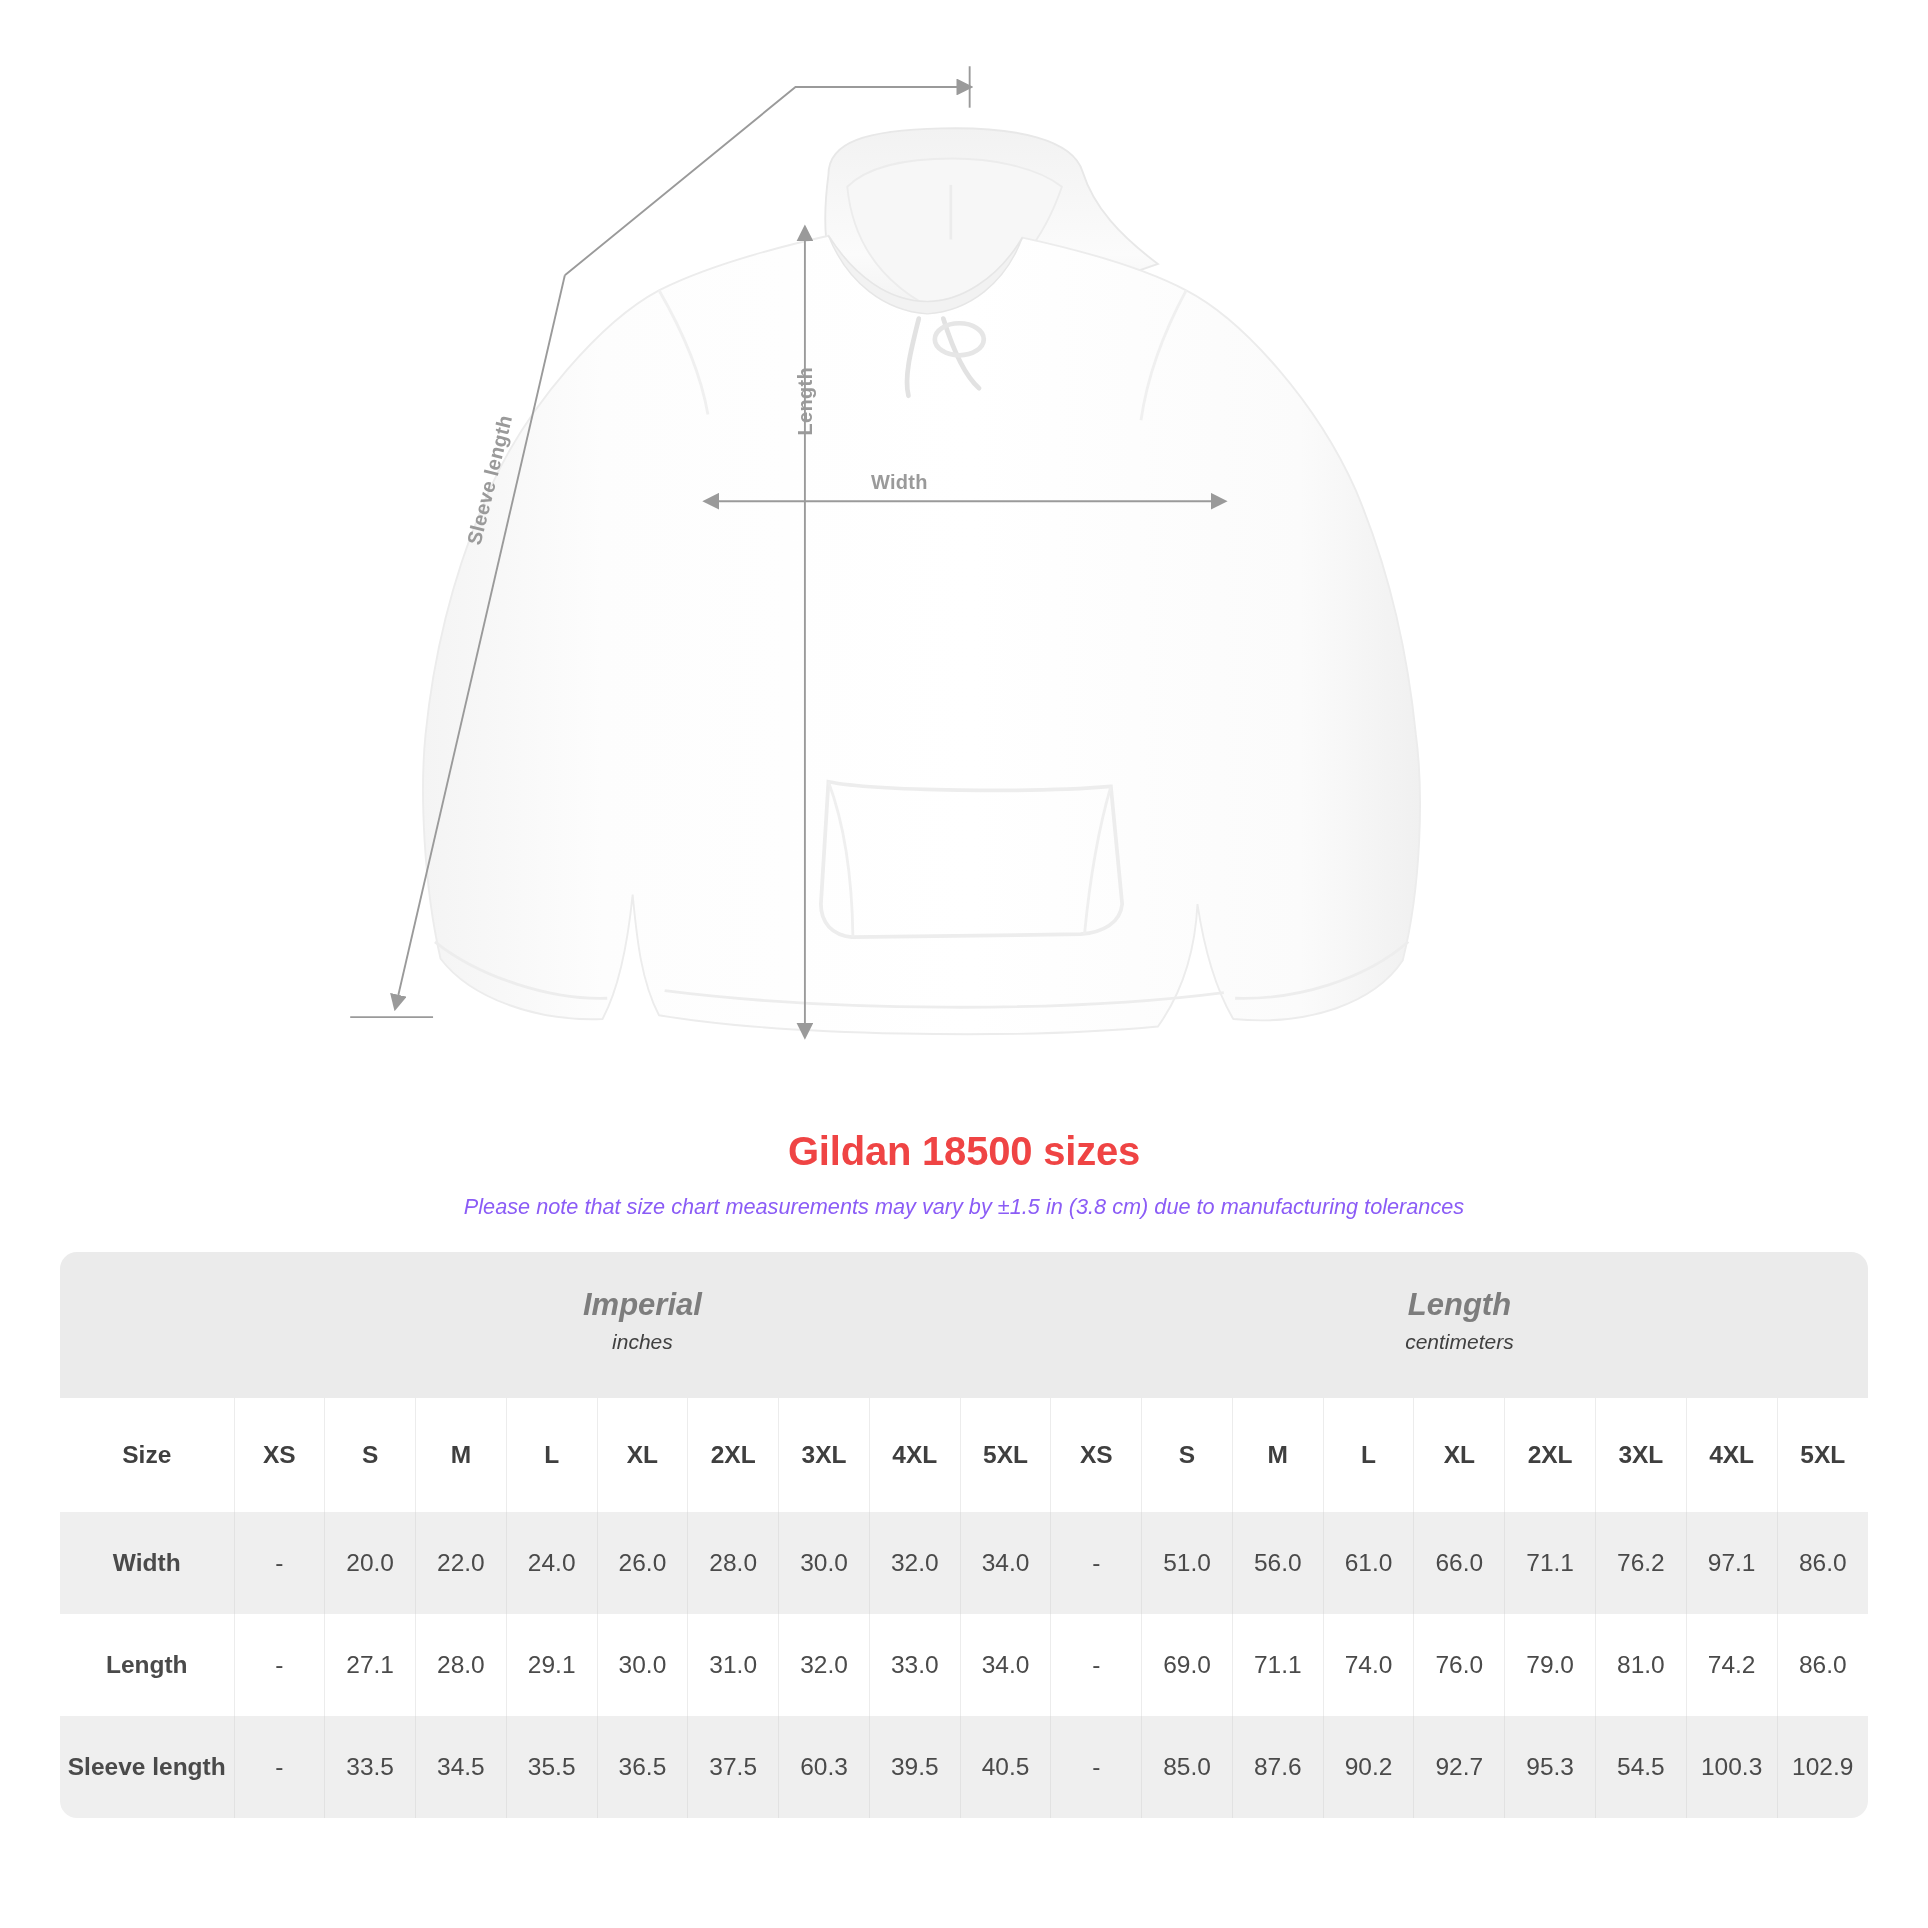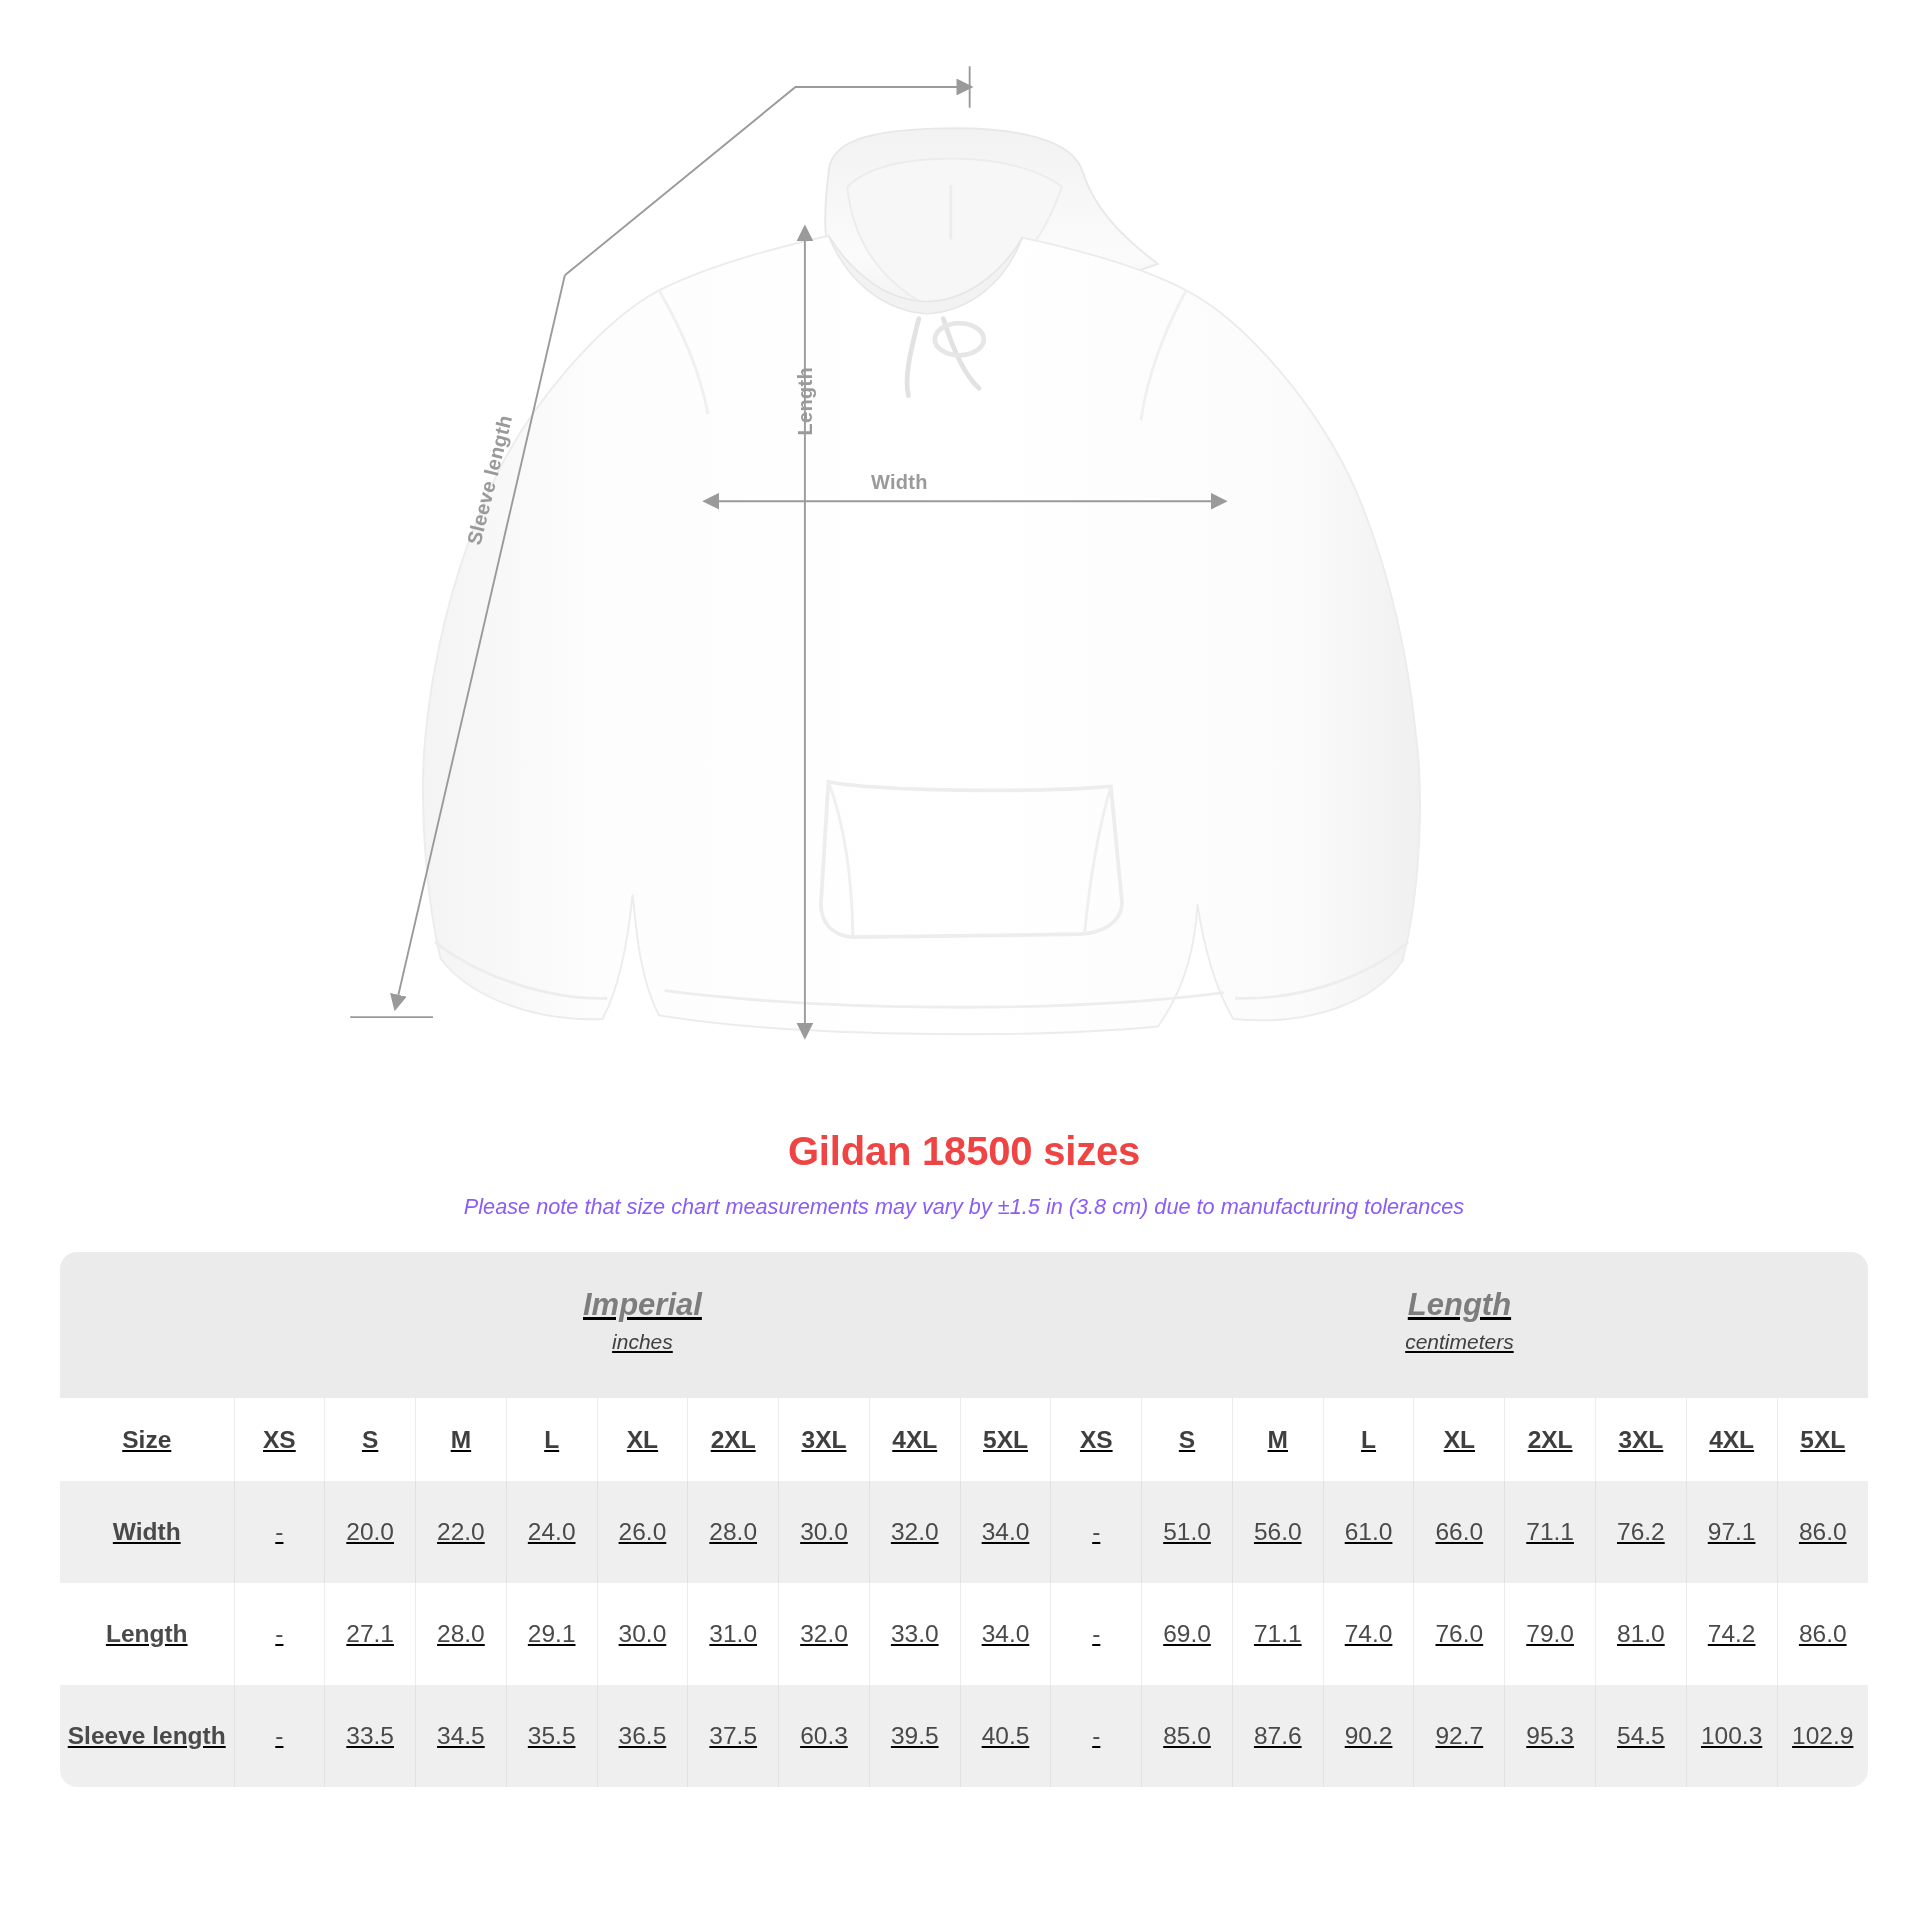--- a/index.html
+++ b/index.html
@@ -62,21 +62,20 @@
   
   .table-wrap {
     margin: 32px 60px 0 60px;
     border-radius: 17px;
     overflow: hidden;
   }
   table.size-table {
     width: 100%;
     border-collapse: collapse;
     table-layout: fixed;
-    text-decoration: underline;
   }
   table.size-table td, table.size-table th {
     text-align: center;
     vertical-align: middle;
     font-size: 22.6px;
     color: #444444;
     background: #ffffff;
     border-right: 0.9px solid #ececec;
     padding: 0;
   }
@@ -93,21 +92,21 @@
     color: #7d7d7d;
     line-height: 1.25;
   }
   .unit-sub {
     font-size: 21px;
     font-style: italic;
     color: #404040;
     line-height: 1.6;
   }
   tr.header-row td {
-    height: 83px;
+    height: 114px;
     font-size: 24.5px;
     font-weight: bold;
     color: #3f3f3f;
     background: #ffffff;
   }
   tr.header-row td.rowlabel {
     background: #ffffff;
   }
   tr.data-row td {
     height: 102px;

